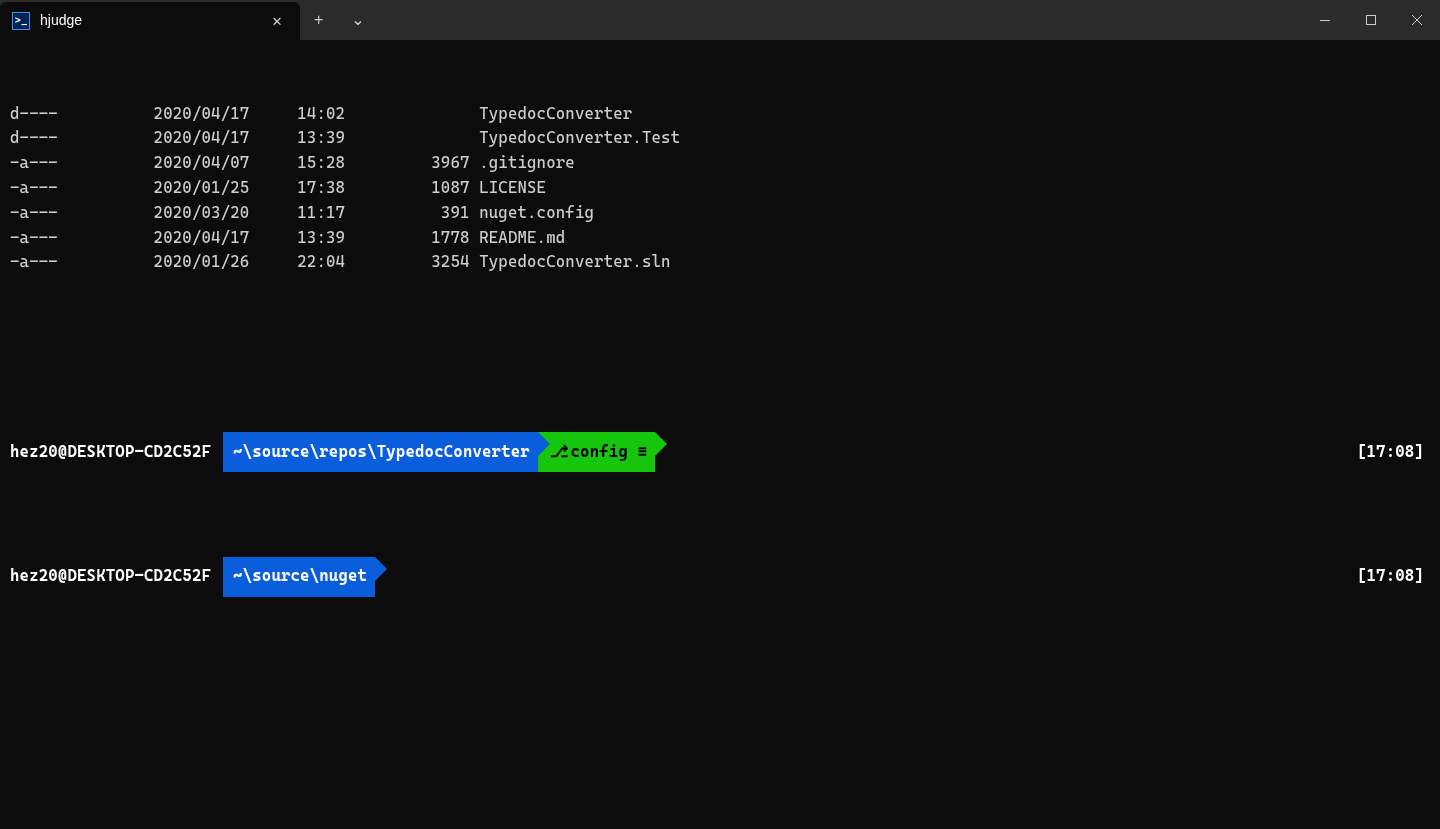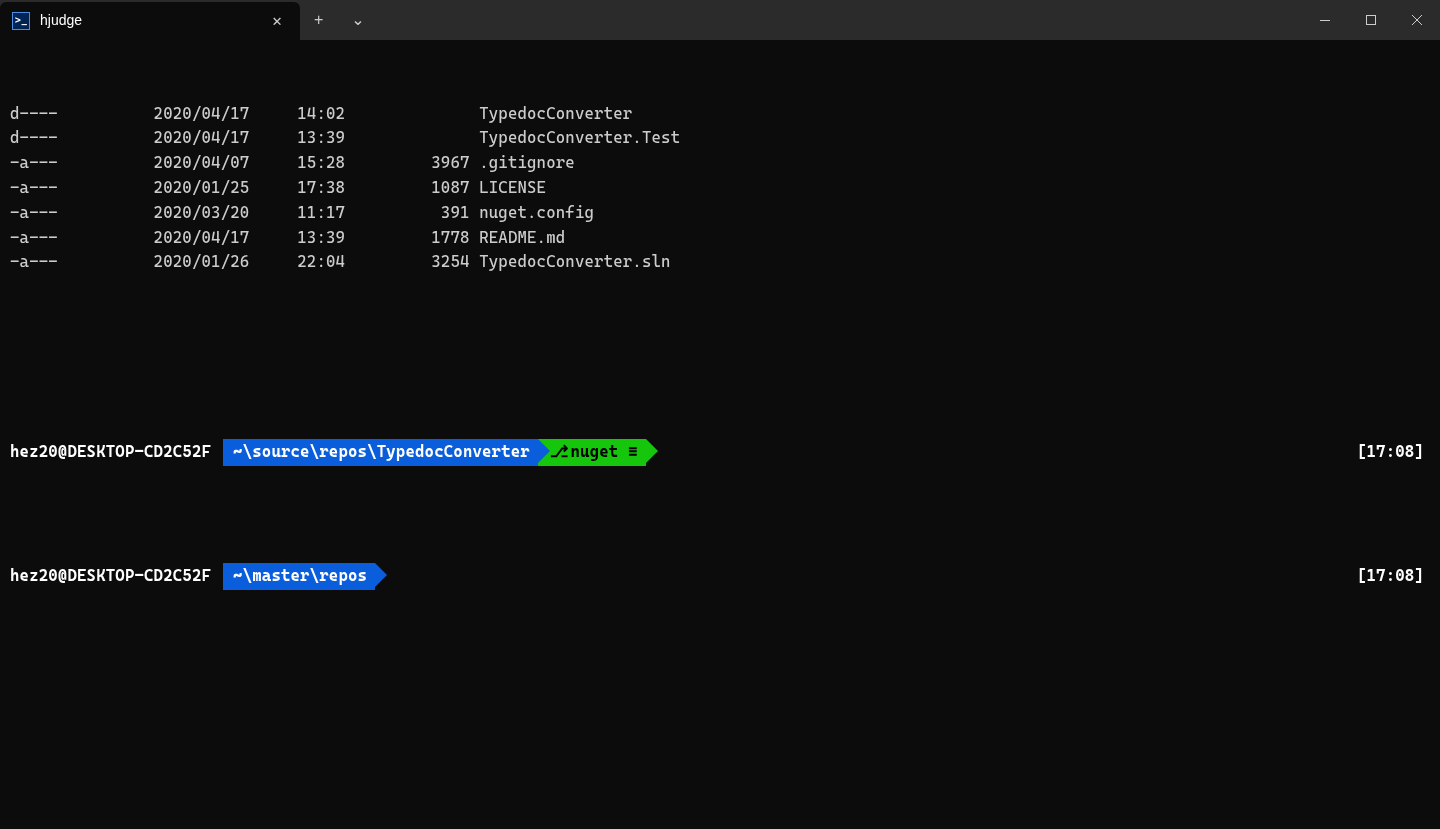--- a/index.html
+++ b/index.html
@@ -81,21 +81,21 @@
 .line { display: block; }
 .prompt-line { display: flex; align-items: center; height: 25px; }
 .prompt-user {
   color: #fff;
   font-weight: bold;
   text-align: center;
 }
 .seg {
   display: inline-flex;
   align-items: center;
-  height: 27px;
+  height: 40px;
   position: relative;
   padding: 0 8px 0 10px;
   font-weight: bold;
 }
 .seg.first { padding-left: 10px; }
 .seg::after {
   content: '';
   position: absolute;
   right: -12px;
   top: 0;
@@ -153,29 +153,29 @@
 
 <div class="terminal">
   <div id="ls-block"><div class="line">d----          2020/04/17     14:02              TypedocConverter</div><div class="line">d----          2020/04/17     13:39              TypedocConverter.Test</div><div class="line">-a---          2020/04/07     15:28         3967 .gitignore</div><div class="line">-a---          2020/01/25     17:38         1087 LICENSE</div><div class="line">-a---          2020/03/20     11:17          391 nuget.config</div><div class="line">-a---          2020/04/17     13:39         1778 README.md</div><div class="line">-a---          2020/01/26     22:04         3254 TypedocConverter.sln</div></div>
   <div style="height:16px"></div>
 
   
   <div class="prompt-line">
     <span class="prompt-user">hez20@DESKTOP-CD2C52F</span>
     <span style="width:12px"></span>
     <span class="seg seg-bg-blue first"><span>~\source\repos\TypedocConverter</span></span>
-    <span class="seg seg-bg-green"><span class="branch-icon">⎇</span> <span>nuget</span><span> ≡</span></span>
+    <span class="seg seg-bg-green"><span class="branch-icon">⎇</span> <span>config</span><span> ≡</span></span>
     <span class="time-right">[17:08]</span>
   </div>
 
   
   <div class="prompt-line">
     <span class="prompt-user">hez20@DESKTOP-CD2C52F</span>
     <span style="width:12px"></span>
-    <span class="seg seg-bg-blue first"><span>~\master\repos</span></span>
+    <span class="seg seg-bg-blue first"><span>~\source\nuget</span></span>
     <span class="time-right">[17:08]</span>
   </div>
 
   
   
   
 
   
 
   

